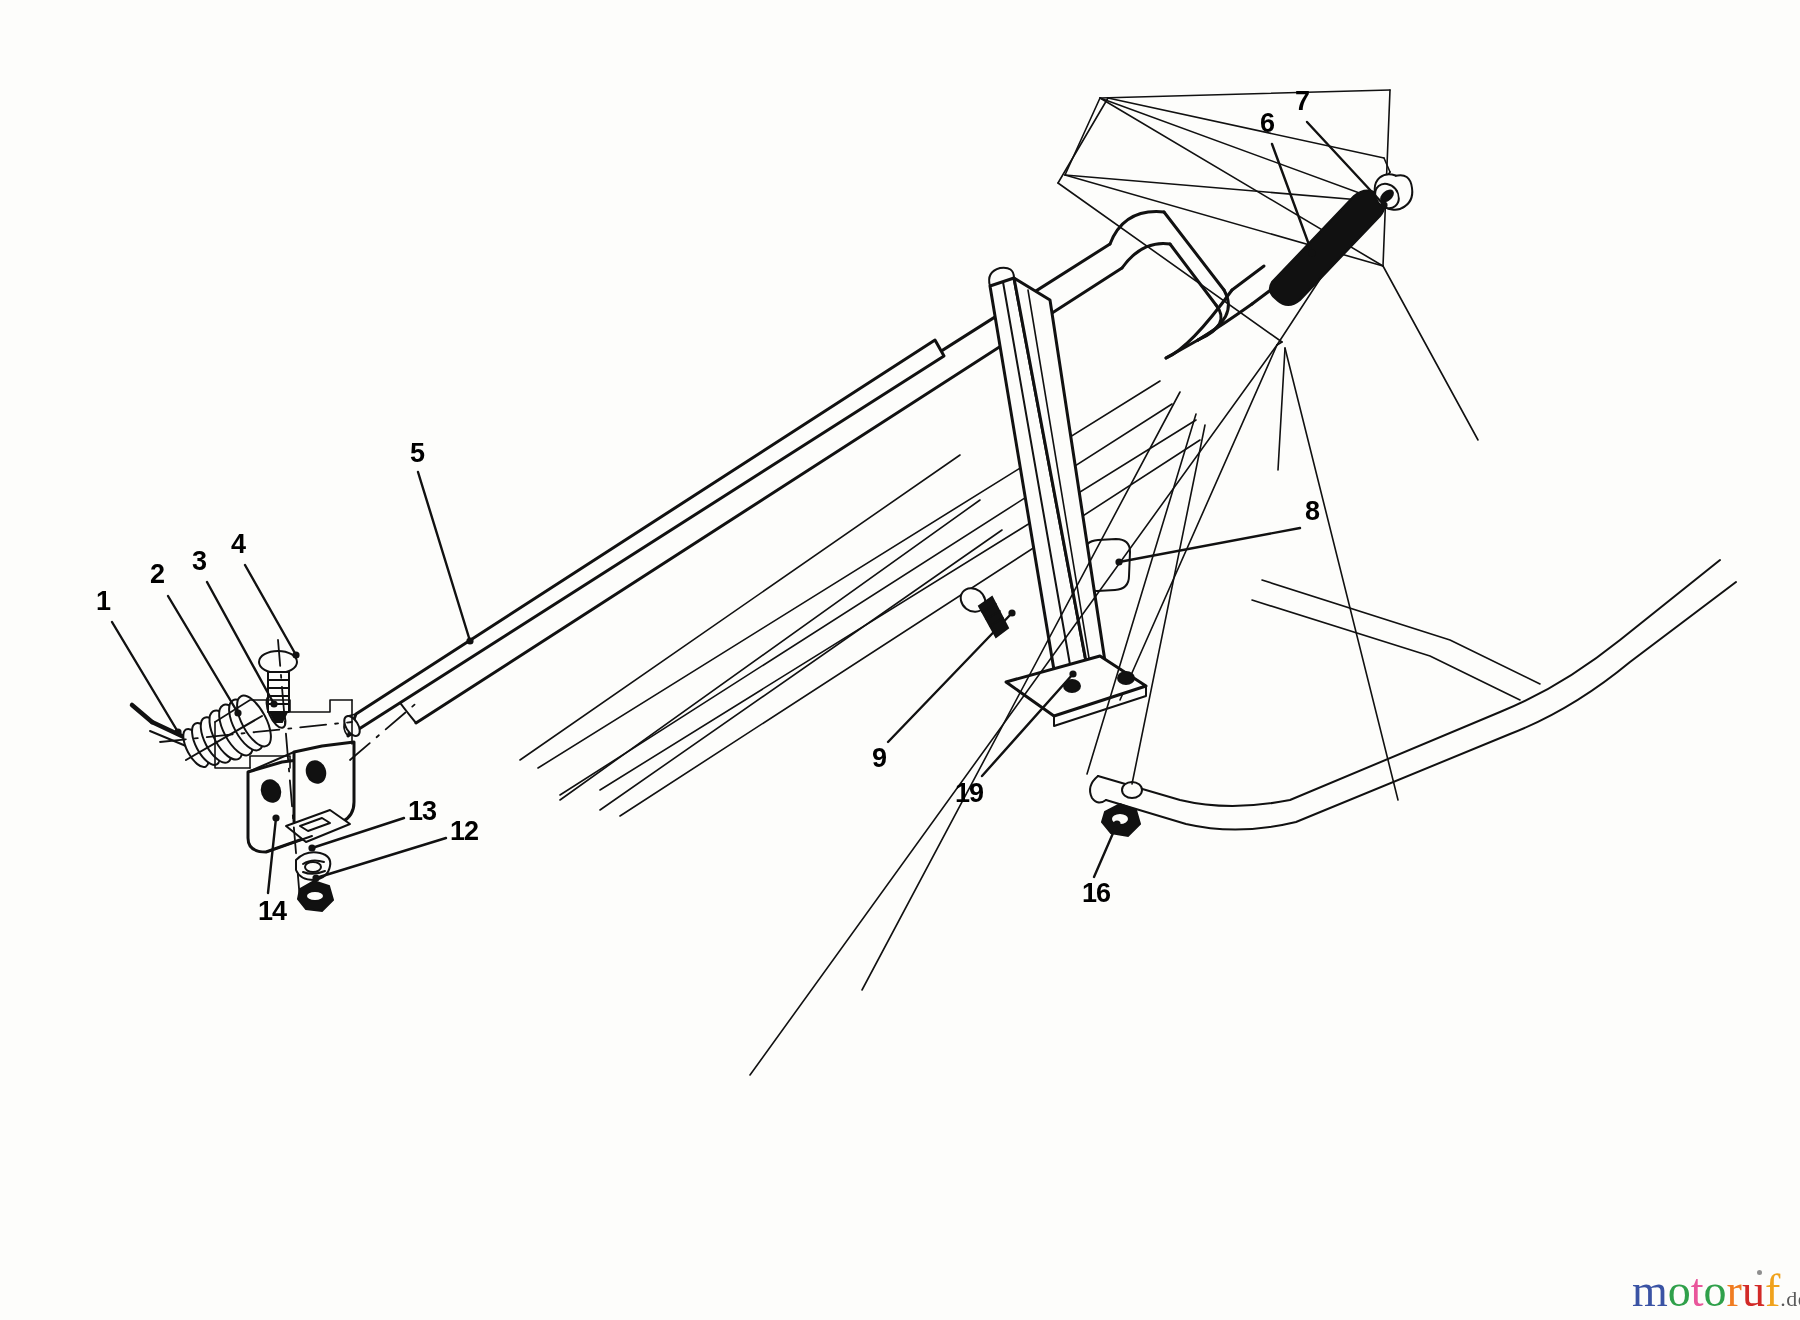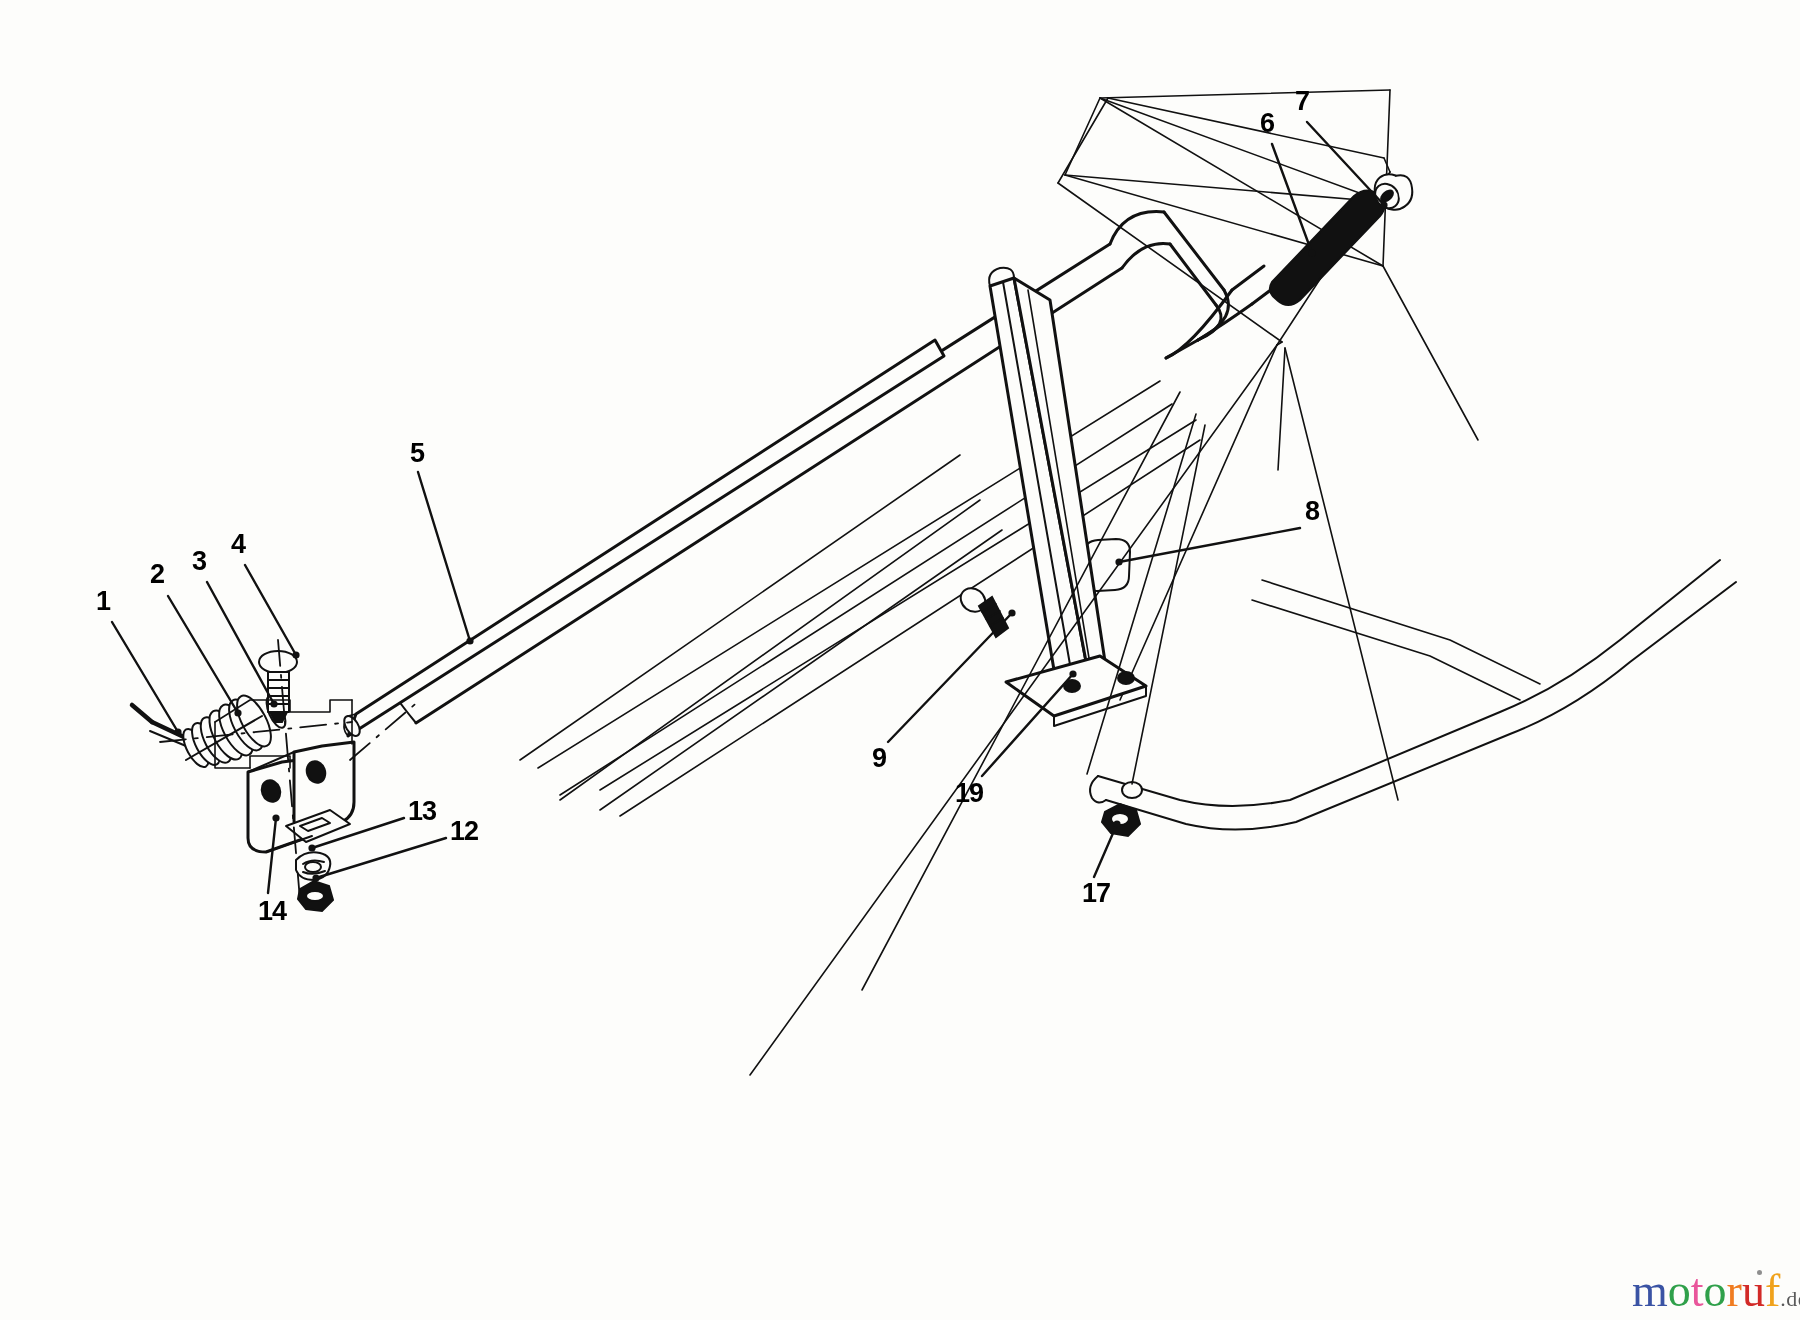--- a/index.html
+++ b/index.html
@@ -301,21 +301,21 @@
       <div class="callout" style="left: 96px; top: 588px;">1</div>
       <div class="callout" style="left: 150px; top: 561px;">2</div>
       <div class="callout" style="left: 192px; top: 548px;">3</div>
       <div class="callout" style="left: 231px; top: 531px;">4</div>
       <div class="callout" style="left: 410px; top: 440px;">5</div>
       <div class="callout" style="left: 1260px; top: 110px;">6</div>
       <div class="callout" style="left: 1295px; top: 88px;">7</div>
       <div class="callout" style="left: 1305px; top: 498px;">8</div>
       <div class="callout" style="left: 872px; top: 745px;">9</div>
       <div class="callout" style="left: 955px; top: 780px;">19</div>
-      <div class="callout" style="left: 1082px; top: 880px;">17</div>
+      <div class="callout" style="left: 1082px; top: 880px;">16</div>
       <div class="callout" style="left: 450px; top: 818px;">12</div>
       <div class="callout" style="left: 408px; top: 798px;">13</div>
       <div class="callout" style="left: 258px; top: 898px;">14</div>
     </div>
 
   <div id="logo">
     <span class="dot-acc"></span>
     <span id="logo-letters"><span class="l" style="color: rgb(58, 83, 164);">m</span><span class="l" style="color: rgb(47, 160, 74);">o</span><span class="l" style="color: rgb(233, 86, 155);">t</span><span class="l" style="color: rgb(47, 160, 74);">o</span><span class="l" style="color: rgb(240, 124, 32);">r</span><span class="l" style="color: rgb(210, 42, 39);">u</span><span class="l" style="color: rgb(240, 162, 28);">f</span></span><span class="tld">.de</span>
   </div>
 

